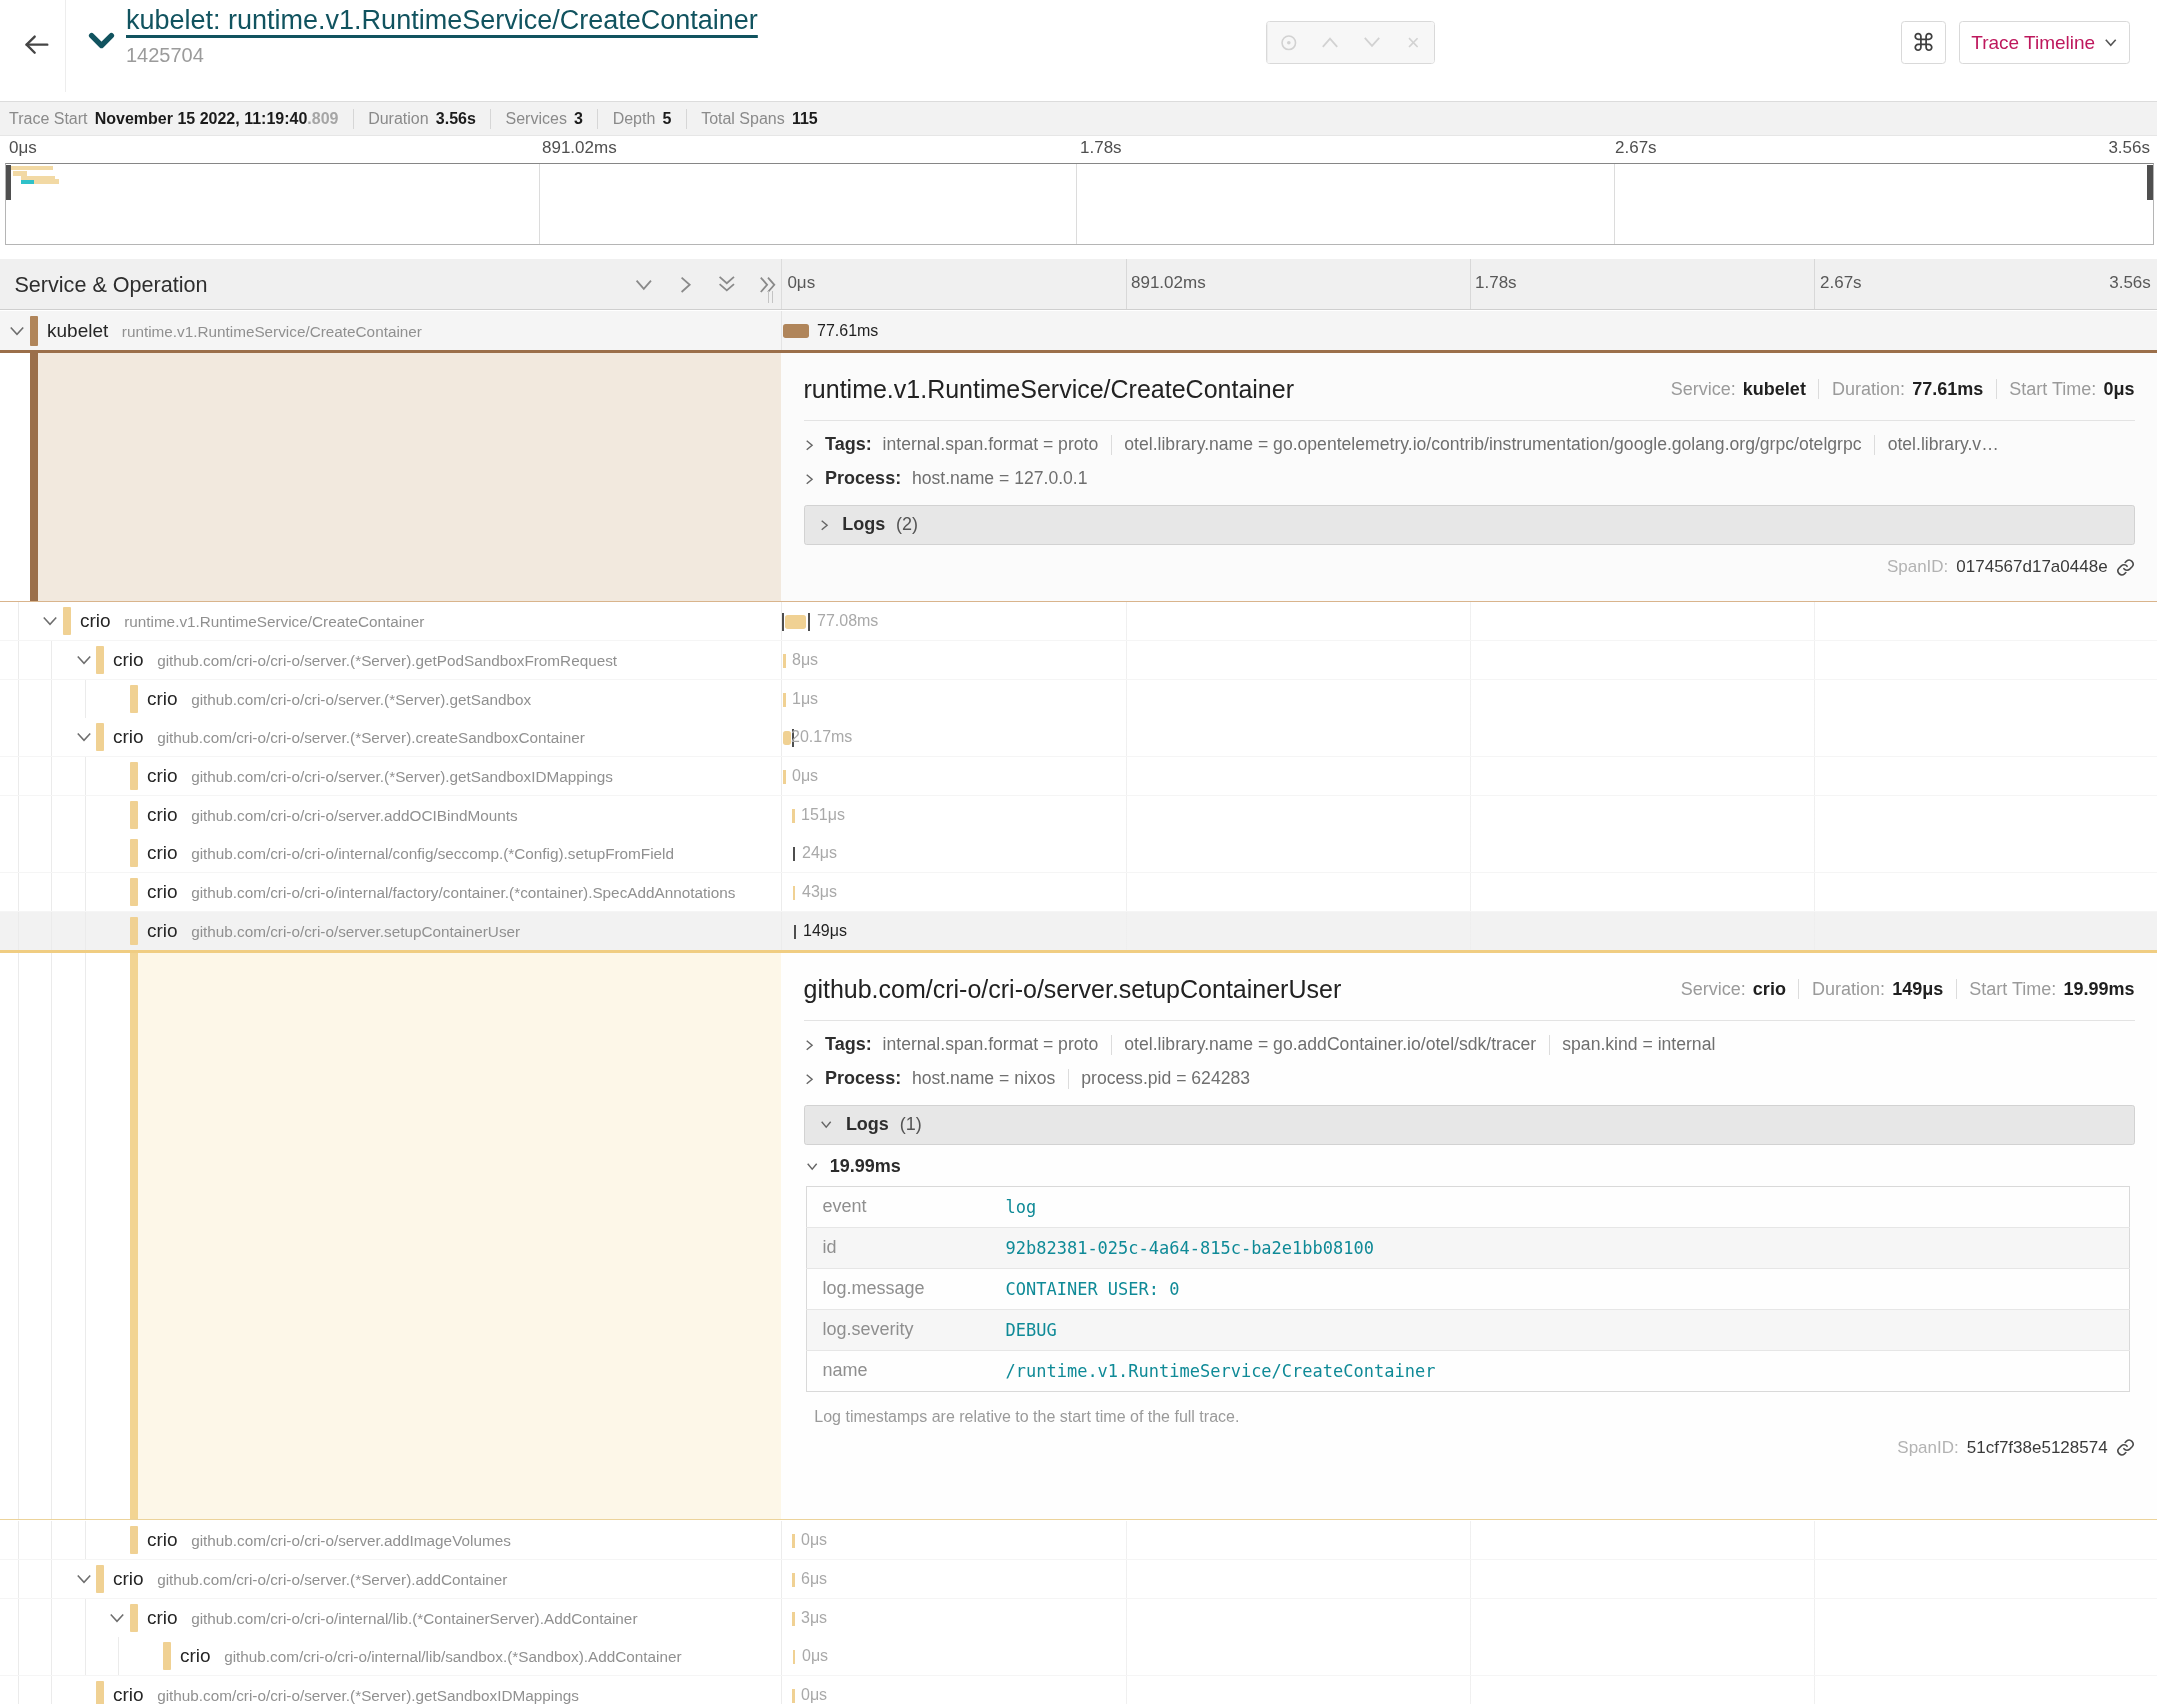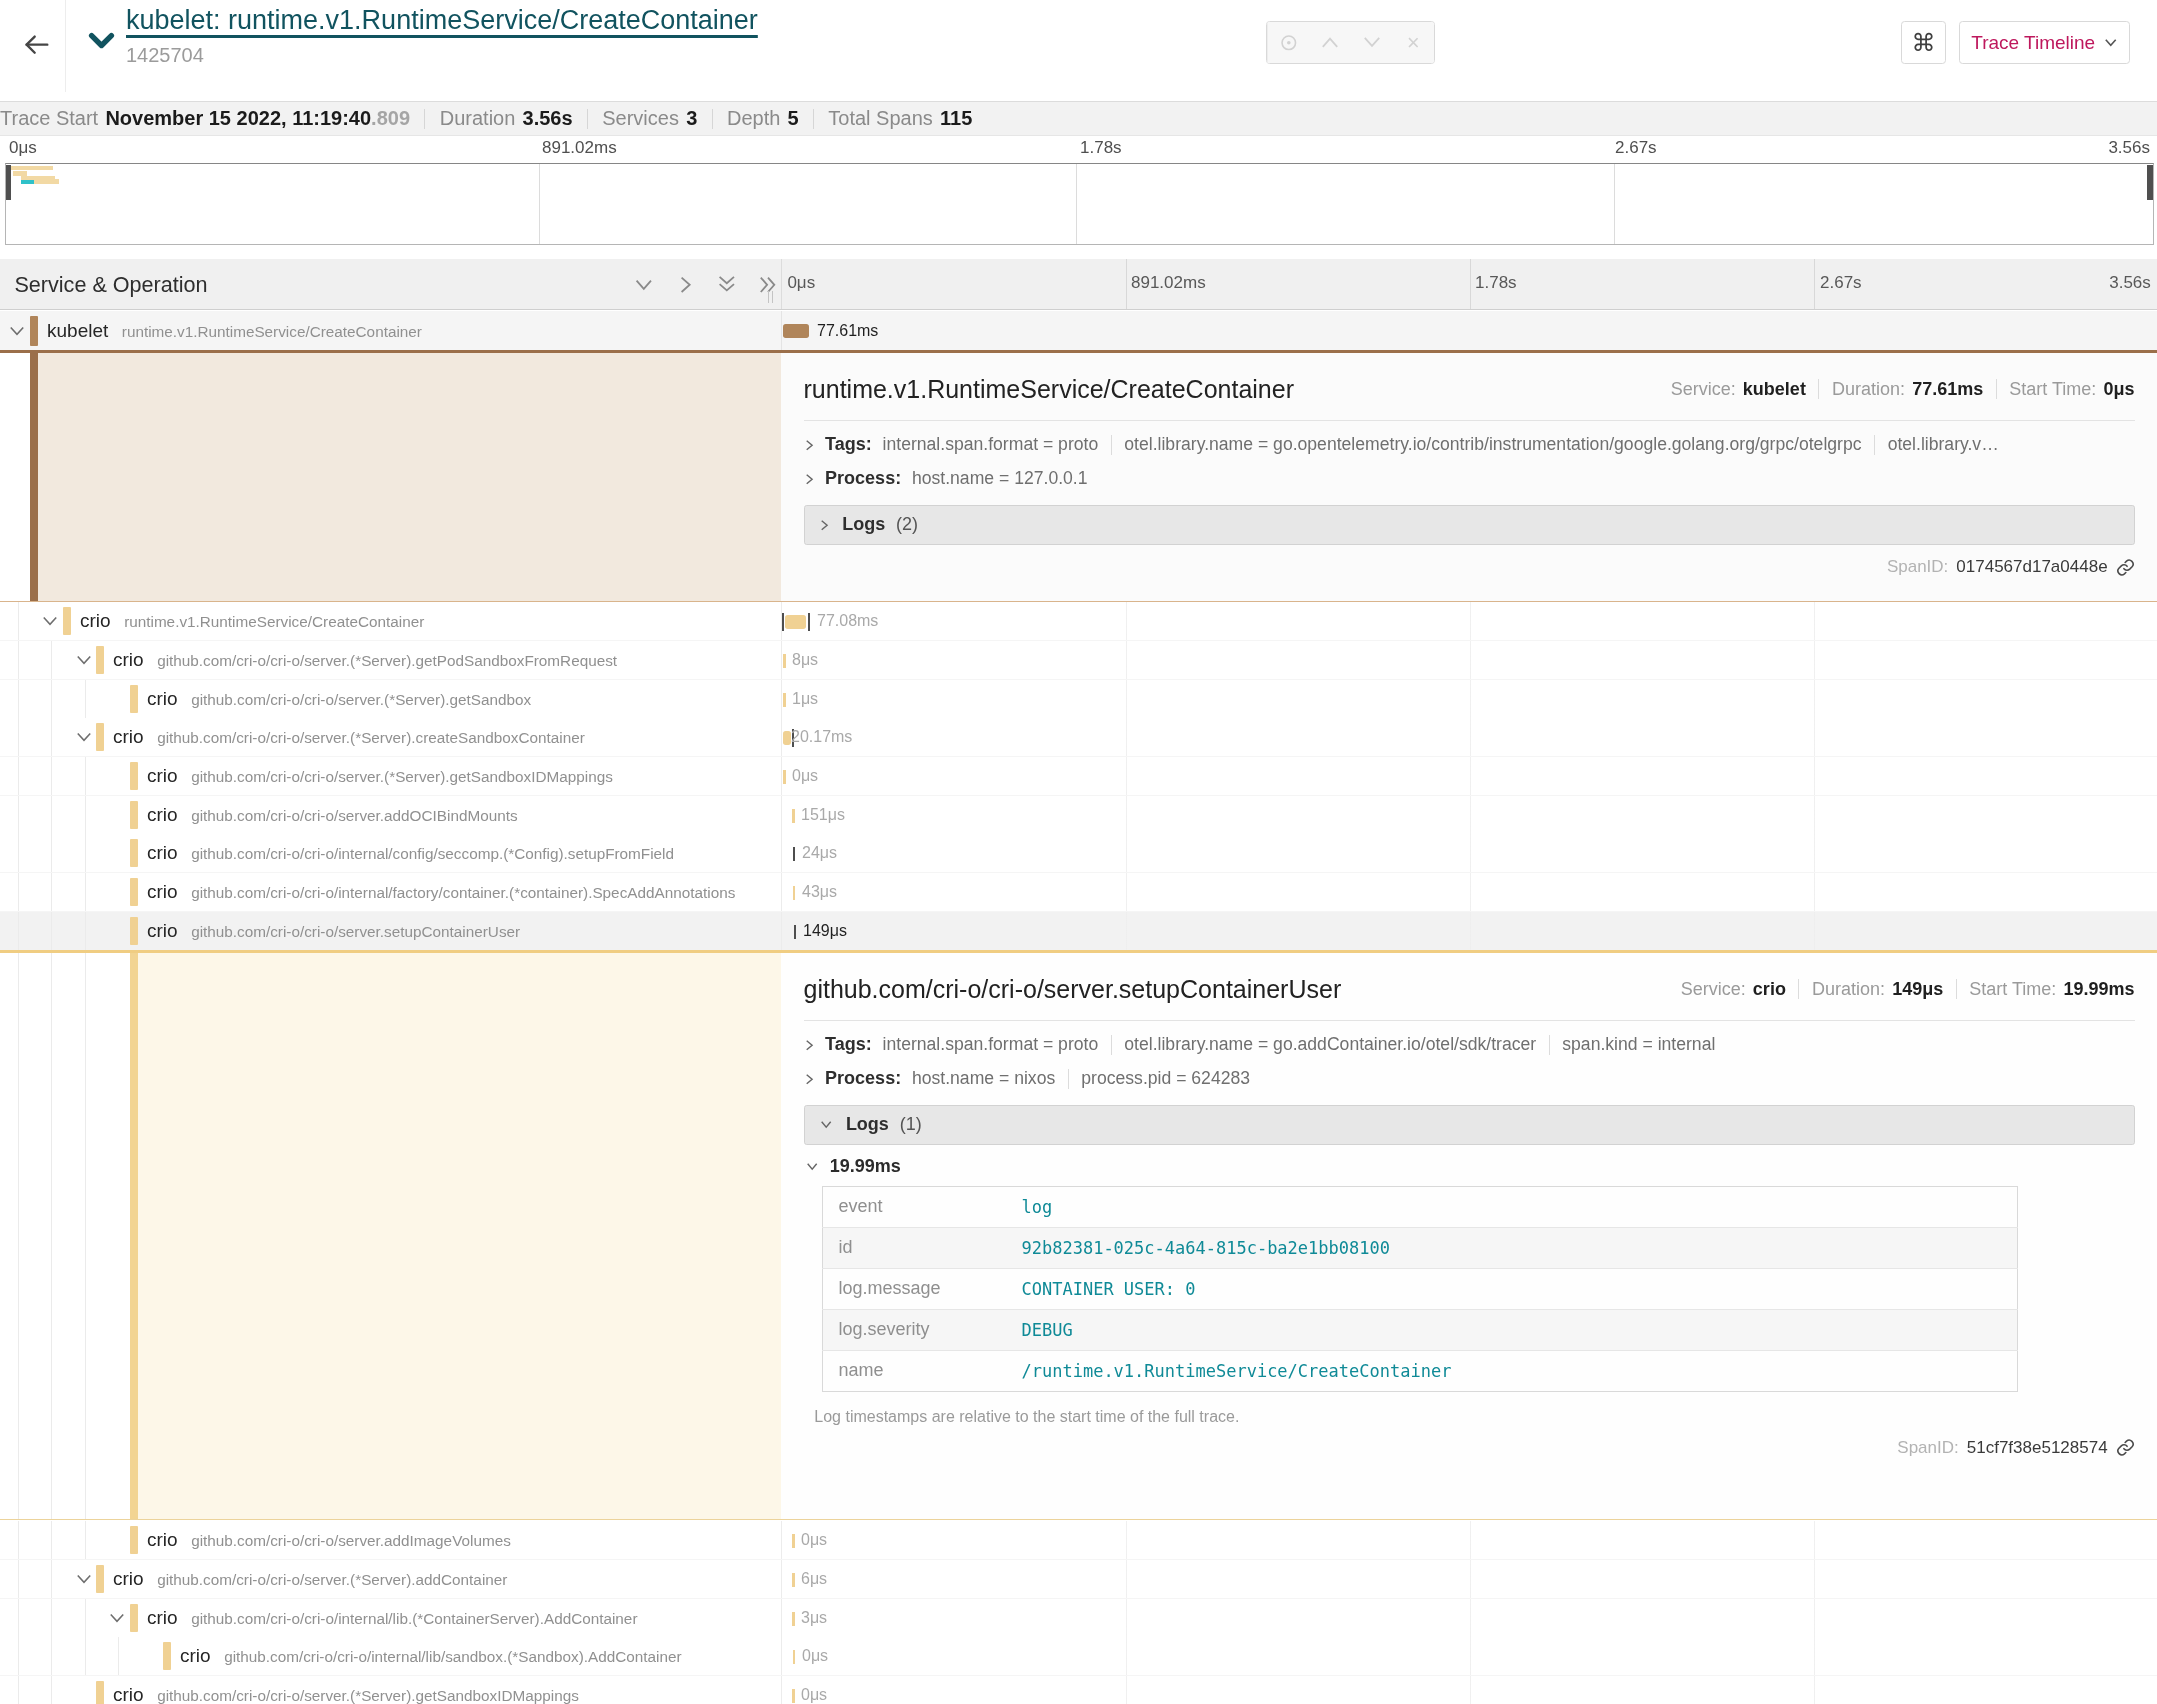--- a/index.html
+++ b/index.html
@@ -18,21 +18,21 @@
   .findwrap{position:absolute;left:1266px;top:21px;height:43px;display:flex;border:0.9px solid #d9d9d9;border-radius:3.6px;overflow:hidden;background:#fff;}
   .findinput{width:358px;height:100%;border:0;outline:none;padding:0 14.4px;font-size:19px;font-family:"Liberation Sans",sans-serif;color:#333;}
   .findinput::placeholder{color:#c3c3c3;}
   .findicons{width:167px;background:#f7f7f7;border-left:0.9px solid #ededed;display:flex;align-items:center;justify-content:space-around;color:#d2d2d2;}
   .fic{display:flex;align-items:center;justify-content:center;width:27px;height:27px;cursor:default;}
   .xglyph{font-size:21.6px;line-height:1;color:#d2d2d2;}
   .kbdbtn{position:absolute;left:1901px;top:21px;width:45px;height:43px;border:0.9px solid #d9d9d9;border-radius:3.6px;background:#fff;display:flex;align-items:center;justify-content:center;font-size:24px;color:#3f3f3f;cursor:pointer;}
   .viewbtn{position:absolute;left:1959px;top:21px;width:171px;height:43px;border:0.9px solid #d9d9d9;border-radius:3.6px;background:#fff;display:flex;align-items:center;justify-content:center;gap:9px;font-size:19px;color:#be185d;cursor:pointer;}
 
   
-  .sumbar{position:absolute;left:0;top:101px;right:0;height:35px;background:#f2f2f2;border-top:0.9px solid #dcdcdc;border-bottom:0.9px solid #e6e6e6;display:flex;align-items:center;font-size:20px;color:#8a8a8a;}
+  .sumbar{position:absolute;left:0;top:101px;right:0;height:35px;background:#f2f2f2;border-top:0.9px solid #dcdcdc;border-bottom:0.9px solid #e6e6e6;display:flex;align-items:center;padding-left:9px;font-size:16px;color:#8a8a8a;}
   .sumbar b{color:#1b1b1b;font-weight:700;margin-left:7.2px;}
   .sumbar b.dim{color:#a5a5a5;margin-left:0;}
   .sdiv{width:0.9px;height:20px;background:#d6d6d6;margin:0 14.4px;}
 
   
   .ruler{position:absolute;left:0;top:138px;right:0;height:23.4px;font-size:17px;color:#4f4f4f;}
   .ruler span{position:absolute;top:0;}
   .minimap{position:absolute;left:4.5px;top:163px;width:2149px;height:82px;background:#fff;border:0.9px solid #b5b5b5;border-top-color:#868686;cursor:crosshair;}
   .mgrid{position:absolute;top:0;bottom:0;width:0.9px;background:#dcdcdc;}
   .mhandle{position:absolute;top:0.9px;width:5.4px;height:35px;background:#4f4f4f;cursor:ew-resize;}
@@ -95,21 +95,21 @@
   .trow{display:flex;align-items:center;height:34px;font-size:17.6px;color:#6f6f6f;white-space:nowrap;cursor:pointer;overflow:hidden;}
   .trow .lbl{font-size:18px;color:#2e2e2e;font-weight:700;margin:0 10.8px;}
   .schev{color:#666;display:flex;align-items:center;}
   .logsbar{height:40px;background:#e7e7e7;border:0.9px solid #d2d2d2;border-radius:2.7px;display:flex;align-items:center;margin-top:9px;padding:0 14.4px;cursor:pointer;}
   .logsbar .lbl{font-size:18px;color:#2e2e2e;font-weight:700;margin:0 10.8px 0 12.6px;}
   .logsbar .cnt{font-size:18px;color:#555;}
   .sprow{display:flex;justify-content:flex-end;align-items:center;gap:8px;height:41px;font-size:17px;margin-top:1.8px;}
   .sl{color:#b3b3b3;} .sv{color:#3a3a3a;}
   .linkic{display:flex;align-items:center;cursor:pointer;color:#4a4a4a;}
   .lentry{display:flex;align-items:center;gap:10px;margin:10.8px 0 9px 1.8px;font-size:18px;font-weight:700;color:#2b2b2b;cursor:pointer;}
-  .ltable{margin-left:18px;width:1196px;border:0.9px solid #d9d9d9;border-collapse:collapse;}
+  .ltable{margin-left:2px;width:1324px;border:0.9px solid #d9d9d9;border-collapse:collapse;}
   .ltable tr{border-top:0.9px solid #e6e6e6;}
   .ltable tr:first-child{border-top:0;}
   .ltable tr.alt{background:#f6f6f6;}
   .ltable td{height:40px;padding:0;}
   .ltable td.k{width:183px;padding-left:16px;color:#8f8f8f;font-size:18px;}
   .ltable td.v{font-family:"DejaVu Sans Mono",monospace;font-size:17px;color:#0f8a97;}
   .lnote{margin:16px 0 0 10.8px;color:#9a9a9a;font-size:16px;}
 </style>
 </head>
 <body>

